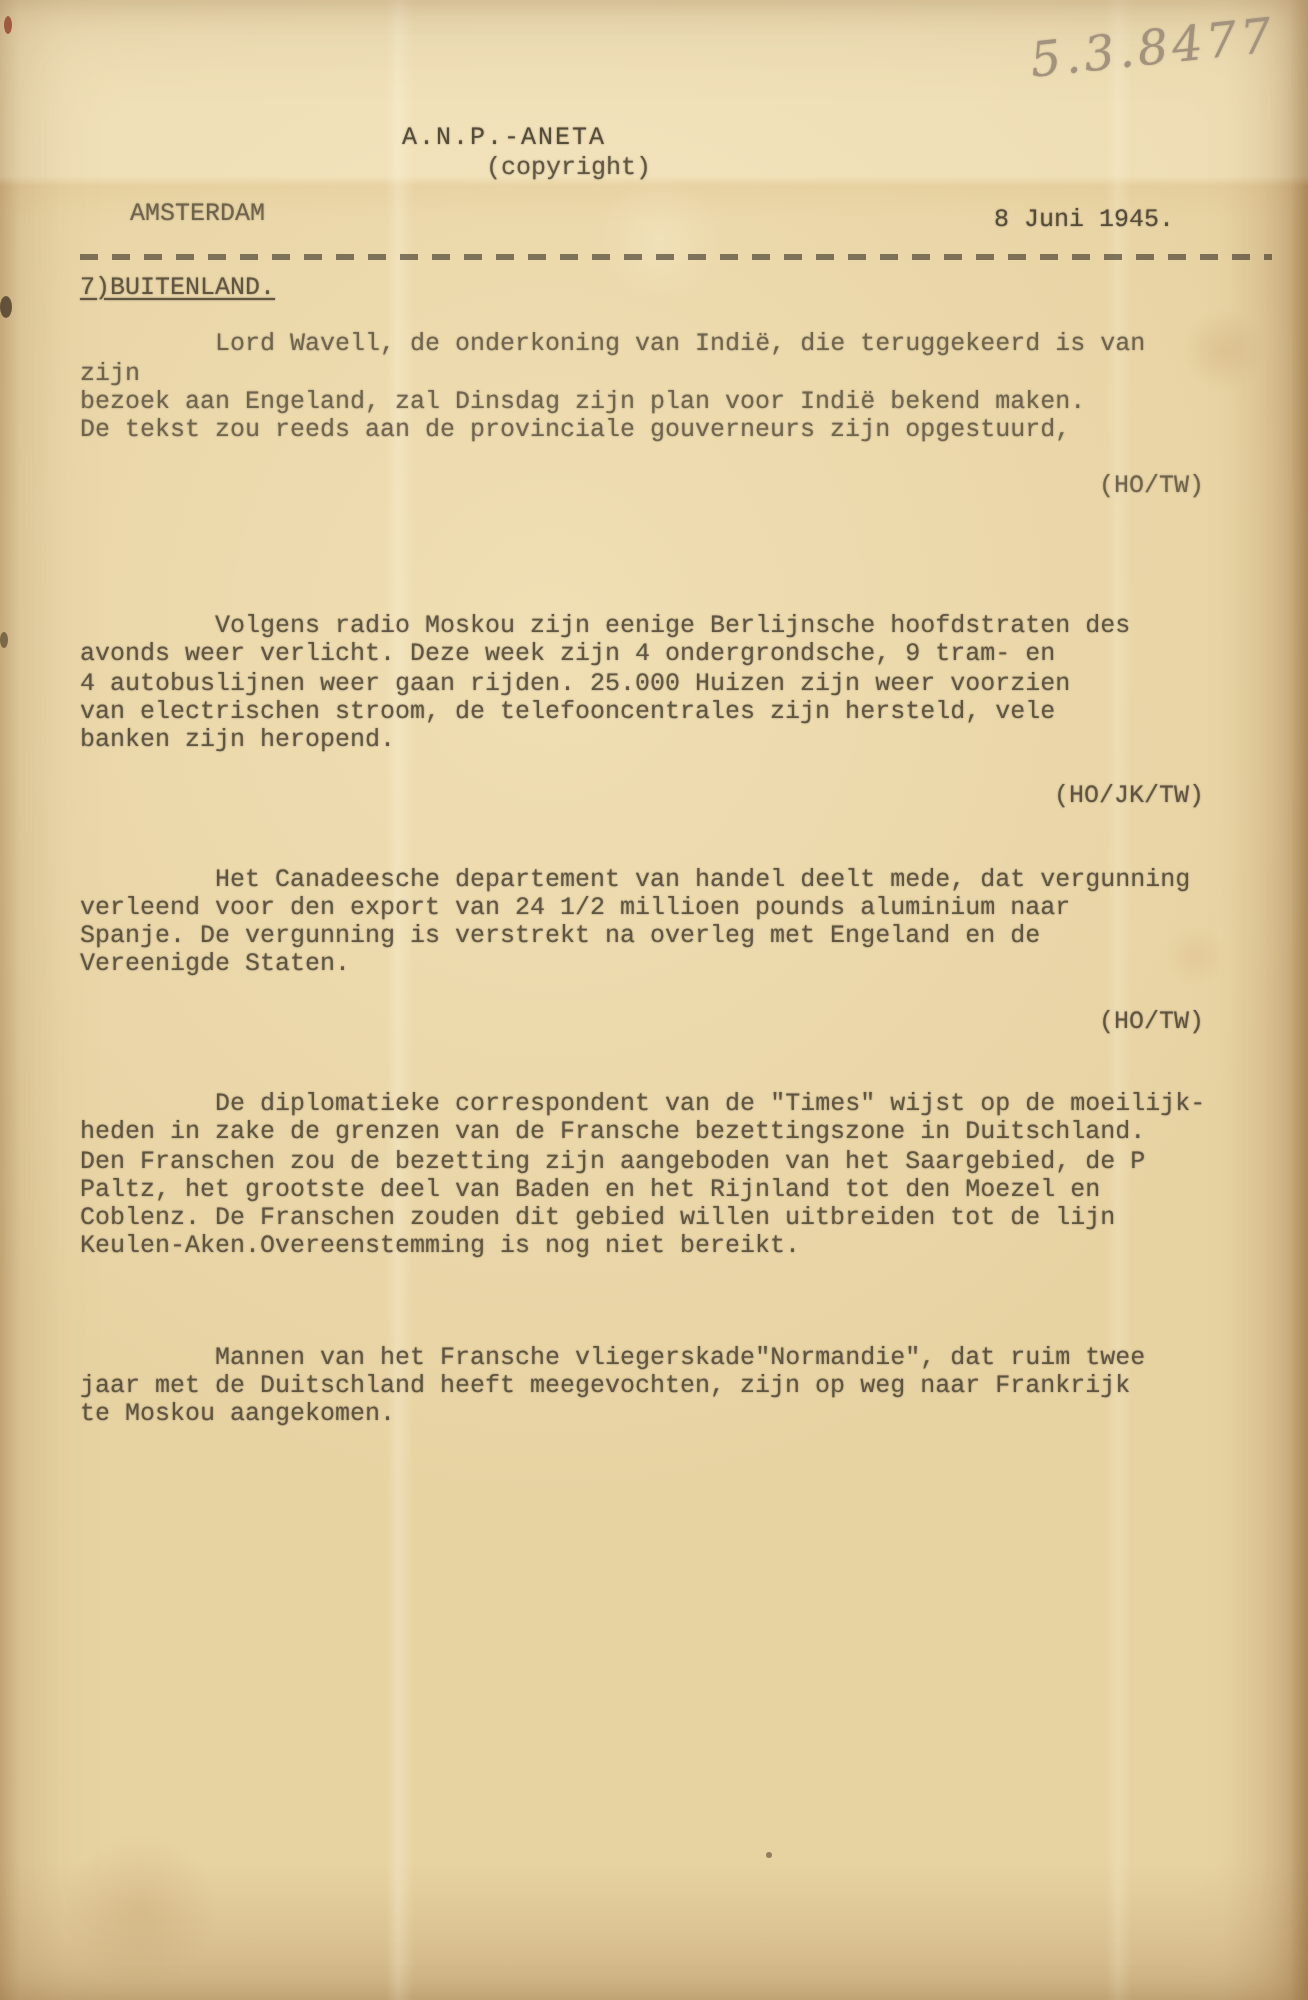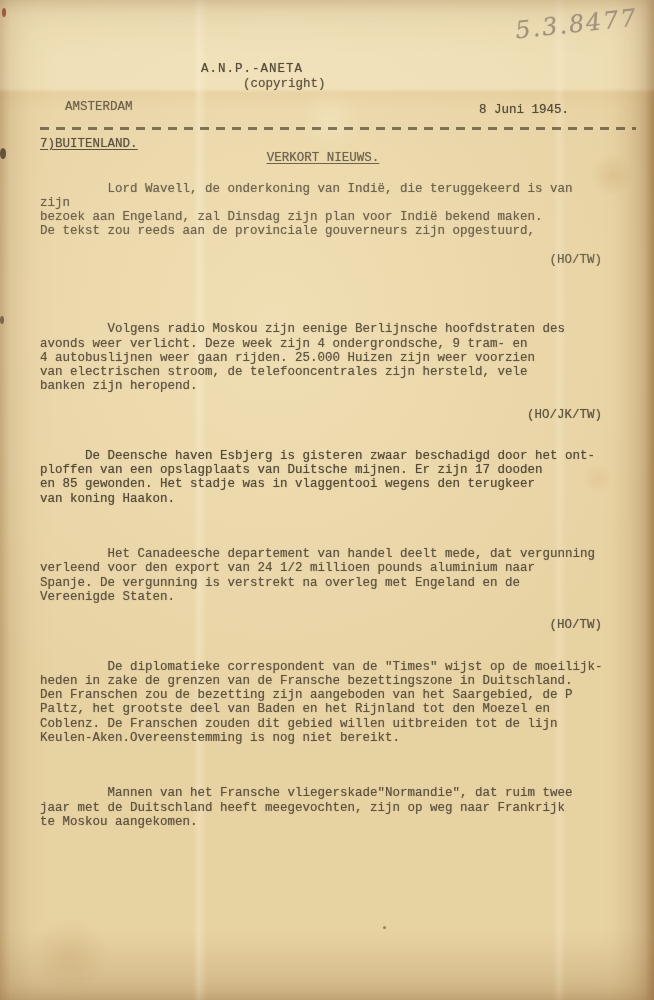--- a/index.html
+++ b/index.html
@@ -31,21 +31,21 @@
     position:absolute; top:10px; right:16px;
     font-family:"DejaVu Serif",serif; font-style:italic;
     font-size:24px; letter-spacing:2px;
     color:#a3937e; transform:rotate(-6deg);
     text-shadow:0 0 1px rgba(163,147,126,.6);
   }
   .masthead span{position:absolute; font-size:12.5px;}
   .agency{left:201px; top:62px; letter-spacing:1px;}
   .copyright{left:243px; top:77px;}
   .city{left:41px; top:100px;margin-left:24px;}
-  .date{left:479px; top:103px;text-align:right;}
+  .date{left:497px; top:103px;text-align:right;}
 
   .rule{
     position:absolute; left:40px; top:127px; width:596px; height:3px;
     background:repeating-linear-gradient(90deg, rgba(74,65,50,.85) 0 9px, transparent 9px 16px);
     opacity:.8;
   }
 
   .column{
     position:absolute; left:40px; top:137px; width:566px;
     font-size:12.5px; line-height:14.2px;
@@ -75,44 +75,37 @@
     <span class="copyright f2">(copyright)</span>
     <span class="city f1">AMSTERDAM</span>
     <span class="date f3">8 Juni 1945.</span>
   </div>
 
   <div class="rule"></div>
 
   <div class="column ink">
 
     <div class="heading f2">7)BUITENLAND.</div>
-    <div class="subhead-center f1">VERKORT NIEUWS.</div>
 
     <div class="para f1">
       <span>   Lord Wavell, de onderkoning van Indië, die teruggekeerd is van zijn
 bezoek aan Engeland, zal Dinsdag zijn plan voor Indië bekend maken.
 De tekst zou reeds aan de provinciale gouverneurs zijn opgestuurd,</span>
       <span class="sig own-line">(HO/TW)</span>
     </div>
 
     <div class="para f2">
       <span>   Volgens radio Moskou zijn eenige Berlijnsche hoofdstraten des
 avonds weer verlicht. Deze week zijn 4 ondergrondsche, 9 tram- en
 4 autobuslijnen weer gaan rijden. 25.000 Huizen zijn weer voorzien
 van electrischen stroom, de telefooncentrales zijn hersteld, vele
 banken zijn heropend.</span>
       <span class="sig">(HO/JK/TW)</span>
     </div>
 
-    <div class="para f3">
-      <span>De Deensche haven Esbjerg is gisteren zwaar beschadigd door het ont-
-ploffen van een opslagplaats van Duitsche mijnen. Er zijn 17 dooden
-en 85 gewonden. Het stadje was in vlaggentooi wegens den terugkeer
-van koning Haakon.</span>
-    </div>
 
 
     <div class="para f2">
       <span>   Het Canadeesche departement van handel deelt mede, dat vergunning
 verleend voor den export van 24 1/2 millioen pounds aluminium naar
 Spanje. De vergunning is verstrekt na overleg met Engeland en de
 Vereenigde Staten.</span>
       <span class="sig">(HO/TW)</span>
     </div>
 

